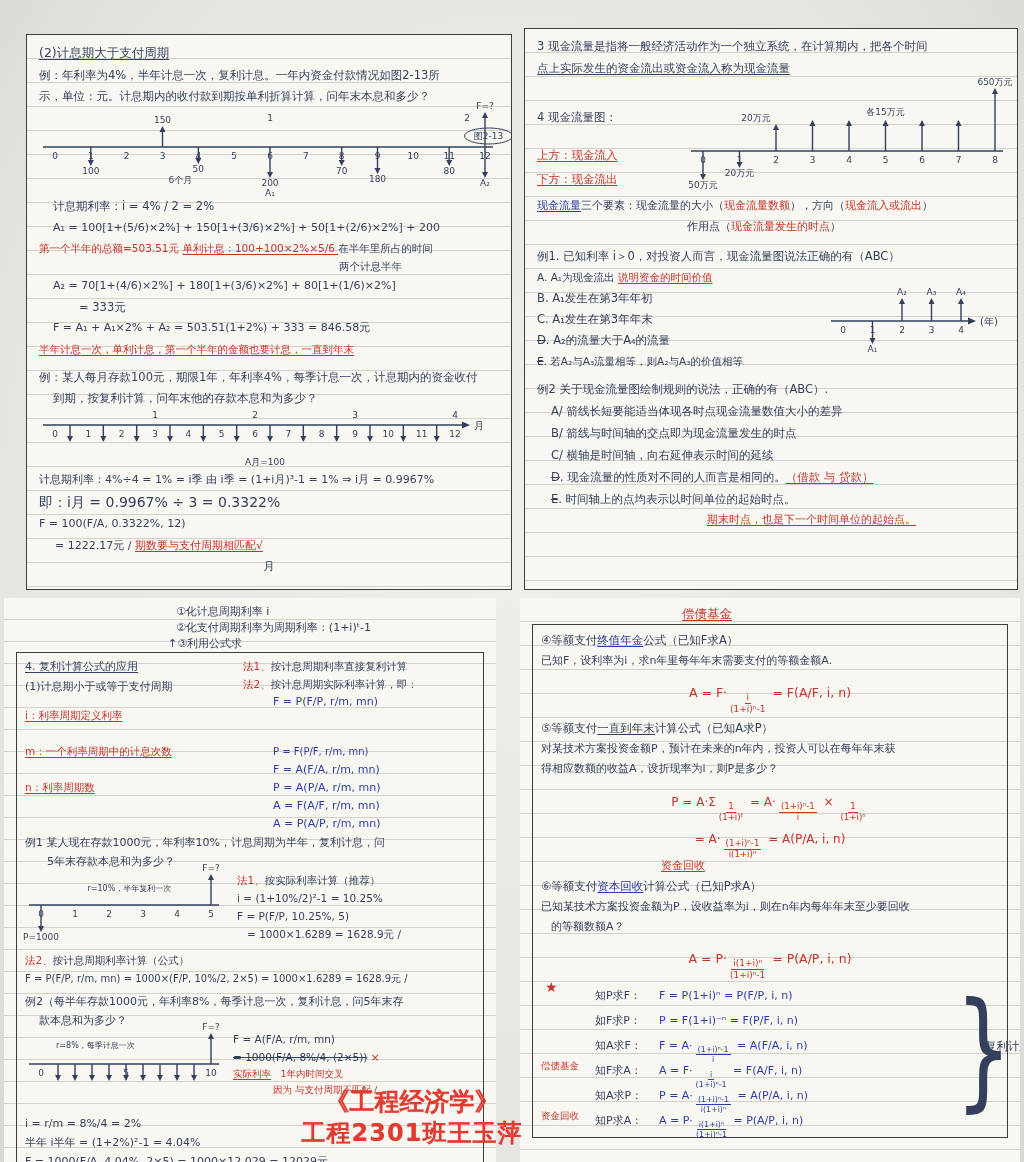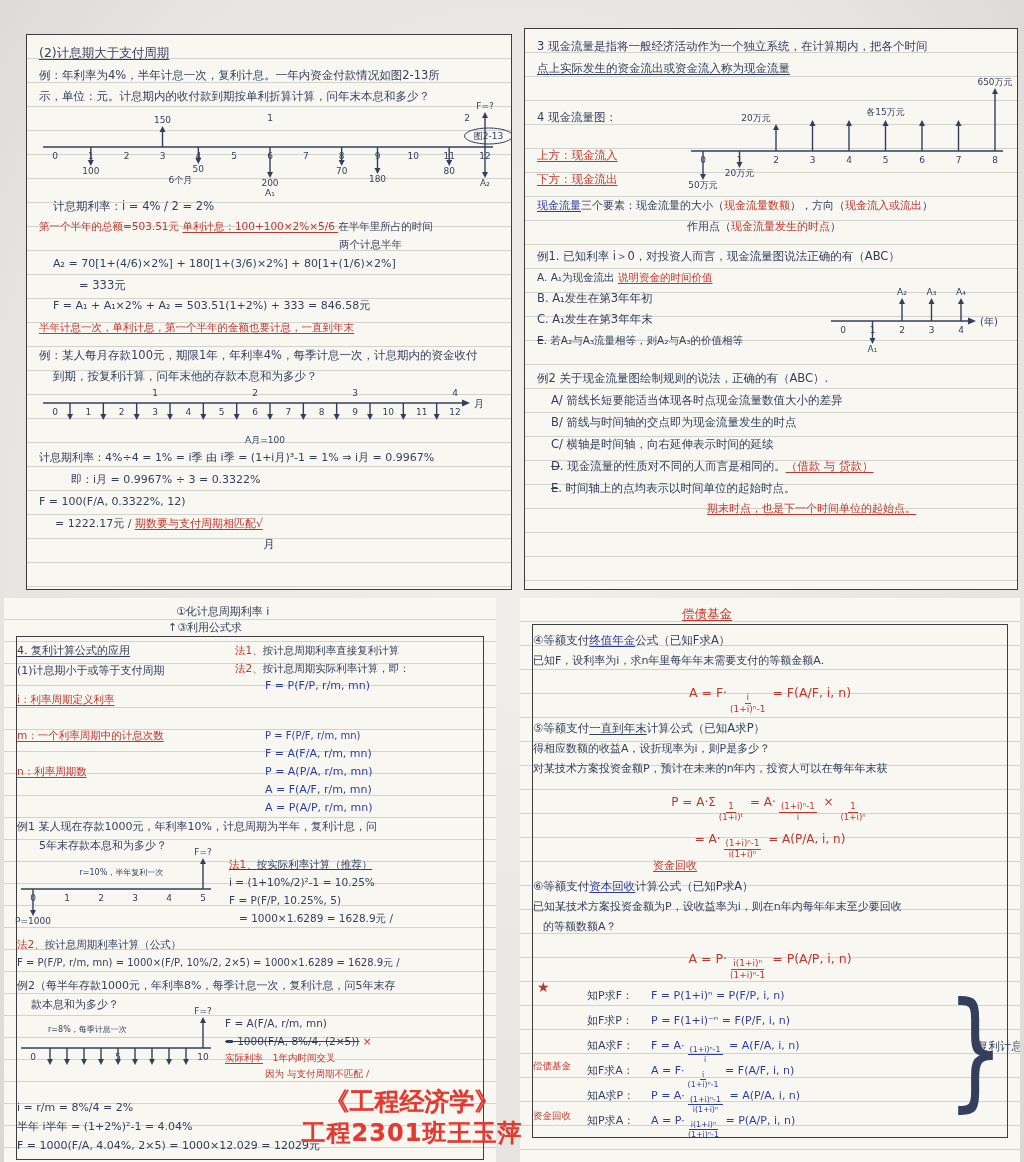--- a/index.html
+++ b/index.html
@@ -10,21 +10,21 @@
     background:
       repeating-linear-gradient(to bottom, rgba(0,0,0,0) 0 23px, rgba(150,150,143,.38) 23px 24px),
       #f8f7f2;
     padding:6px 12px;}
   .page.bordered{border:1.6px solid #3d3d3d;}
   #page1{left:26px;top:34px;width:486px;height:556px;}
   #page2{left:524px;top:28px;width:494px;height:562px;}
   #page3{left:4px;top:598px;width:492px;height:564px;background:
       repeating-linear-gradient(to bottom, rgba(0,0,0,0) 0 21px, rgba(150,150,143,.38) 21px 22px),#f8f7f2;}
   #page4{left:520px;top:598px;width:500px;height:564px;}
-  .mainbox{border:1.6px solid #3d3d3d;padding:4px 0;box-sizing:border-box;}
+  .mainbox{border:1.6px solid #3d3d3d;padding:4px 8px;box-sizing:border-box;}
   .line{white-space:nowrap;position:relative;}
   .u{text-decoration:underline;text-underline-offset:2px;}
   .k{text-decoration:line-through;}
   .frac{display:inline-flex;flex-direction:column;align-items:center;vertical-align:-32%;
         font-size:72%;line-height:1.15;margin:0 3px;}
   .fn{border-bottom:1px solid currentColor;padding:0 2px;}
   .row{display:flex;align-items:flex-start;}
   .tblwrap{position:relative;margin-left:54px;width:360px;}
   .trow{height:25px;line-height:25px;font-size:11px;white-space:nowrap;}
   .tlabel{display:inline-block;width:64px;}
@@ -93,20 +93,21 @@
           <line x1="446" y1="40" x2="446" y2="66" stroke="#333f5c" stroke-width="1.4"></line>
           <polygon points="446,71 443,65 449,65" fill="#333f5c"></polygon>
           <text x="446" y="79" font-size="9" fill="#333f5c" text-anchor="middle">A₂</text>
           <text x="141.41666666666669" y="76" font-size="9" fill="#333f5c" text-anchor="middle">6个月</text>
           <text x="231" y="14" font-size="9" fill="#333f5c" text-anchor="middle">1</text>
           <text x="428.08333333333337" y="14" font-size="9" fill="#333f5c" text-anchor="middle">2</text>
           <ellipse cx="449.58333333333337" cy="29" rx="24" ry="8" fill="none" stroke="#333f5c" stroke-width="1"></ellipse>
           <text x="449.58333333333337" y="32" font-size="9" fill="#333f5c" text-anchor="middle">图2-13</text>
         </svg>
         <div class="line" style="height: 22px; line-height: 22px; font-size: 11.5px; padding-left: 14px;"><span style="color: rgb(51, 63, 92);">计息期利率：i = 4% / 2 = 2%</span></div>
+        <div class="line" style="height: 22px; line-height: 22px; font-size: 11px; padding-left: 14px;"><span style="color: rgb(51, 63, 92);">A₁ = 100[1+(5/6)×2%] + 150[1+(3/6)×2%] + 50[1+(2/6)×2%] + 200</span></div>
         <div class="line" style="height: 19px; line-height: 19px; font-size: 10.5px;"><span style="color: rgb(197, 53, 43);">第一个半年的总额=503.51元  </span><span class="u" style="color: rgb(197, 53, 43);">单利计息：100+100×2%×5/6 </span><span style="color: rgb(51, 63, 92);">在半年里所占的时间</span></div>
         <div class="line" style="height: 17px; line-height: 17px; font-size: 10.5px; padding-left: 300px;"><span style="color: rgb(51, 63, 92);">两个计息半年</span></div>
         <div class="line" style="height: 22px; line-height: 22px; font-size: 11px; padding-left: 14px;"><span style="color: rgb(51, 63, 92);">A₂ = 70[1+(4/6)×2%] + 180[1+(3/6)×2%] + 80[1+(1/6)×2%]</span></div>
         <div class="line" style="height: 20px; line-height: 20px; font-size: 11.5px; padding-left: 40px;"><span style="color: rgb(51, 63, 92);">= 333元</span></div>
         <div class="line" style="height: 22px; line-height: 22px; font-size: 11px; padding-left: 14px;"><span style="color: rgb(51, 63, 92);">F = A₁ + A₁×2% + A₂ = 503.51(1+2%) + 333 = 846.58元</span></div>
         <div class="line" style="height: 20px; line-height: 20px; font-size: 10.5px;"><span class="u" style="color: rgb(197, 53, 43);">半年计息一次，单利计息，第一个半年的金额也要计息，一直到年末</span></div>
         <div style="height: 8px;"></div>
         <div class="line" style="height: 21px; line-height: 21px; font-size: 11.5px;"><span style="color: rgb(51, 63, 92);">例：某人每月存款100元，期限1年，年利率4%，每季计息一次，计息期内的资金收付</span></div>
         <div class="line" style="height: 21px; line-height: 21px; font-size: 11.5px; padding-left: 14px;"><span style="color: rgb(51, 63, 92);">到期，按复利计算，问年末他的存款本息和为多少？</span></div>
         <svg width="450" height="60" style="overflow: visible; display: block;">
@@ -150,21 +151,21 @@
           <polygon points="364.3333333333333,33 361.3333333333333,27 367.3333333333333,27" fill="#333f5c"></polygon>
           <line x1="397.6666666666667" y1="16" x2="397.6666666666667" y2="28" stroke="#333f5c" stroke-width="1.4"></line>
           <polygon points="397.6666666666667,33 394.6666666666667,27 400.6666666666667,27" fill="#333f5c"></polygon>
           <text x="226" y="56" font-size="9" fill="#333f5c" text-anchor="middle">A月=100</text>
           <text x="116" y="9" font-size="9" fill="#333f5c" text-anchor="middle">1</text>
           <text x="216" y="9" font-size="9" fill="#333f5c" text-anchor="middle">2</text>
           <text x="316" y="9" font-size="9" fill="#333f5c" text-anchor="middle">3</text>
           <text x="416" y="9" font-size="9" fill="#333f5c" text-anchor="middle">4</text>
         </svg>
         <div class="line" style="height: 22px; line-height: 22px; font-size: 11px;"><span style="color: rgb(51, 63, 92);">计息期利率：4%÷4 = 1% = i季   由 i季 = (1+i月)³-1 = 1%  ⇒ i月 = 0.9967%</span></div>
-        <div class="line" style="height: 22px; line-height: 22px; font-size: 11px; margin-left: 32px;"><span style="color: rgb(51, 63, 92);">即：i月 = 0.9967% ÷ 3 = 0.3322%</span></div>
+        <div class="line" style="height: 22px; line-height: 22px; font-size: 14px;"><span style="color: rgb(51, 63, 92);">即：i月 = 0.9967% ÷ 3 = 0.3322%</span></div>
         <div class="line" style="height: 22px; line-height: 22px; font-size: 11px;"><span style="color: rgb(51, 63, 92);">F = 100(F/A, 0.3322%, 12)</span></div>
         <div class="line" style="height: 22px; line-height: 22px; font-size: 11px; padding-left: 16px;"><span style="color: rgb(51, 63, 92);">= 1222.17元 /   </span><span class="u" style="color: rgb(197, 53, 43);">期数要与支付周期相匹配√</span></div>
         <div class="line" style="height: 18px; line-height: 18px; font-size: 11.5px; text-align: center;"><span style="color: rgb(51, 63, 92);">月</span></div>
       </div>
     </div>
   <div class="page bordered" id="page2">
       <div>
         <div class="line" style="height: 22px; line-height: 22px; font-size: 11.5px;"><span style="color: rgb(51, 63, 92);">3 现金流量是指将一般经济活动作为一个独立系统，在计算期内，把各个时间</span></div>
         <div class="line" style="height: 22px; line-height: 22px; font-size: 11.5px;"><span class="u" style="color: rgb(51, 63, 92);">点上实际发生的资金流出或资金流入称为现金流量</span></div>
         <div class="row">
@@ -215,20 +216,21 @@
         </div>
         <div class="line" style="height: 22px; line-height: 22px; font-size: 11px;"><span class="u" style="color: rgb(43, 61, 164);">现金流量</span><span style="color: rgb(51, 63, 92);">三个要素：现金流量的大小（</span><span style="color: rgb(197, 53, 43);">现金流量数额</span><span style="color: rgb(51, 63, 92);">），方向（</span><span style="color: rgb(197, 53, 43);">现金流入或流出</span><span style="color: rgb(51, 63, 92);">）</span></div>
         <div class="line" style="height: 20px; line-height: 20px; font-size: 11px; padding-left: 150px;"><span style="color: rgb(51, 63, 92);">作用点（</span><span style="color: rgb(197, 53, 43);">现金流量发生的时点</span><span style="color: rgb(51, 63, 92);">）</span></div>
         <div style="height: 8px;"></div>
         <div class="line" style="height: 22px; line-height: 22px; font-size: 11.5px;"><span style="color: rgb(51, 63, 92); text-align: center;">例1. 已知利率 i＞0，对投资人而言，现金流量图说法正确的有（ABC）</span></div>
         <div class="row">
           <div style="width: 290px; flex: 0 0 290px;">
             <div class="line" style="height: 21px; line-height: 21px; font-size: 10.5px;"><span style="color: rgb(51, 63, 92);">A. A₁为现金流出 </span><span class="u" style="color: rgb(197, 53, 43);">说明资金的时间价值</span></div>
             <div class="line" style="height: 21px; line-height: 21px; font-size: 11.5px;"><span style="color: rgb(51, 63, 92);">B. A₁发生在第3年年初</span></div>
             <div class="line" style="height: 21px; line-height: 21px; font-size: 11.5px;"><span style="color: rgb(51, 63, 92); text-align: center;">C. A₁发生在第3年年末</span></div>
+            <div class="line" style="height: 21px; line-height: 21px; font-size: 11.5px;"><span class="k" style="color: rgb(51, 63, 92);">D</span><span style="color: rgb(51, 63, 92);">. A₂的流量大于A₄的流量</span></div>
             <div class="line" style="height: 21px; line-height: 21px; font-size: 10.5px;"><span class="k" style="color: rgb(51, 63, 92);">E</span><span style="color: rgb(51, 63, 92);">. 若A₂与A₃流量相等，则A₂与A₃的价值相等</span></div>
           </div>
           <div style="width: 180px; flex: 0 0 180px;">
             <div style="height: 10px;"></div>
             <svg width="168" height="84" style="overflow: visible; display: block;">
               <line x1="4" y1="44" x2="142" y2="44" stroke="#333f5c" stroke-width="1.4"></line>
               <polygon points="149,44 141,40.5 141,47.5" fill="#333f5c"></polygon>
               <text x="153" y="48" font-size="10" fill="#333f5c" text-anchor="start">(年)</text>
               <text x="16" y="56" font-size="9" fill="#333f5c" text-anchor="middle">0</text>
               <text x="45.5" y="56" font-size="9" fill="#333f5c" text-anchor="middle">1</text>
@@ -256,20 +258,21 @@
         <div class="line" style="height: 22px; line-height: 22px; font-size: 11.5px; padding-left: 14px;"><span style="color: rgb(51, 63, 92);">B/ 箭线与时间轴的交点即为现金流量发生的时点</span></div>
         <div class="line" style="height: 22px; line-height: 22px; font-size: 11.5px; padding-left: 14px;"><span style="color: rgb(51, 63, 92);">C/ 横轴是时间轴，向右延伸表示时间的延续</span></div>
         <div class="line" style="height: 22px; line-height: 22px; font-size: 11.5px; padding-left: 14px;"><span class="k" style="color: rgb(51, 63, 92);">D</span><span style="color: rgb(51, 63, 92);">. 现金流量的性质对不同的人而言是相同的。</span><span class="u" style="color: rgb(197, 53, 43);">（借款 与 贷款）</span></div>
         <div class="line" style="height: 22px; line-height: 22px; font-size: 11.5px; padding-left: 14px;"><span class="k" style="color: rgb(51, 63, 92);">E</span><span style="color: rgb(51, 63, 92);">. 时间轴上的点均表示以时间单位的起始时点。</span></div>
         <div class="line" style="height: 20px; line-height: 20px; font-size: 11px; padding-left: 170px;"><span class="u" style="color: rgb(197, 53, 43);">期末时点，也是下一个时间单位的起始点。</span></div>
       </div>
     </div>
   <div class="page" id="page3">
       <div>
         <div class="line" style="height: 16px; line-height: 16px; font-size: 11px; padding-left: 160px;"><span style="color: rgb(51, 63, 92);">①化计息周期利率 i</span></div>
+        <div class="line" style="height: 16px; line-height: 16px; font-size: 11px; padding-left: 160px;"><span style="color: rgb(51, 63, 92);">②化支付周期利率为周期利率：(1+i)ᵗ-1</span></div>
         <div class="line" style="height: 16px; line-height: 16px; font-size: 11px; padding-left: 152px;"><span style="color: rgb(51, 63, 92);">↑③利用公式求</span></div>
       </div>
       <div class="mainbox">
         <div class="row">
           <div style="width: 218px; flex: 0 0 218px;">
             <div class="line" style="height: 20px; line-height: 20px; font-size: 11px;"><span class="u" style="color: rgb(51, 63, 92);">4. 复利计算公式的应用</span></div>
             <div class="line" style="height: 20px; line-height: 20px; font-size: 11px;"><span style="color: rgb(51, 63, 92);">(1)计息期小于或等于支付周期</span></div>
             <div style="height: 8px;"></div>
             <div class="line" style="height: 20px; line-height: 20px; font-size: 10.5px;"><span class="u" style="color: rgb(197, 53, 43);">i：利率周期定义利率</span></div>
             <div style="height: 16px;"></div>
@@ -303,21 +306,21 @@
               <line x1="16" y1="34" x2="16" y2="56" stroke="#333f5c" stroke-width="1.4"></line>
               <polygon points="16,61 13,55 19,55" fill="#333f5c"></polygon>
               <text x="16" y="69" font-size="9" fill="#333f5c" text-anchor="middle">P=1000</text>
               <line x1="186" y1="34" x2="186" y2="8" stroke="#333f5c" stroke-width="1.4"></line>
               <polygon points="186,3 183,9 189,9" fill="#333f5c"></polygon>
               <text x="186" y="0" font-size="9" fill="#333f5c" text-anchor="middle">F=?</text>
               <text x="104.4" y="20" font-size="8" fill="#333f5c" text-anchor="middle">r=10%，半年复利一次</text>
             </svg>
           </div>
           <div style="width: 250px; flex: 0 0 250px;">
-            <div class="line" style="height: 18px; line-height: 18px; font-size: 10.5px; text-decoration: underline;"><span style="color: rgb(197, 53, 43);">法1、</span><span style="color: rgb(51, 63, 92);">按实际利率计算（推荐）</span></div>
+            <div class="line" style="height: 18px; line-height: 18px; font-size: 10.5px;"><span style="color: rgb(197, 53, 43);">法1、</span><span style="color: rgb(51, 63, 92);">按实际利率计算（推荐）</span></div>
             <div class="line" style="height: 18px; line-height: 18px; font-size: 10.5px;"><span style="color: rgb(51, 63, 92);">i = (1+10%/2)²-1 = 10.25%</span></div>
             <div class="line" style="height: 18px; line-height: 18px; font-size: 10.5px;"><span style="color: rgb(51, 63, 92);">F = P(F/P, 10.25%, 5)</span></div>
             <div class="line" style="height: 18px; line-height: 18px; font-size: 10.5px; padding-left: 10px;"><span style="color: rgb(51, 63, 92);">= 1000×1.6289 = 1628.9元 /</span></div>
           </div>
         </div>
         <div class="line" style="height: 18px; line-height: 18px; font-size: 10.5px;"><span style="color: rgb(197, 53, 43);">法2、</span><span style="color: rgb(51, 63, 92);">按计息周期利率计算（公式）</span></div>
         <div class="line" style="height: 19px; line-height: 19px; font-size: 10px;"><span style="color: rgb(51, 63, 92);">F = P(F/P, r/m, mn) = 1000×(F/P, 10%/2, 2×5) = 1000×1.6289 = 1628.9元 /</span></div>
         <div style="height: 4px;"></div>
         <div class="line" style="height: 19px; line-height: 19px; font-size: 11px;"><span style="color: rgb(51, 63, 92);">例2（每半年存款1000元，年利率8%，每季计息一次，复利计息，问5年末存</span></div>
         <div class="line" style="height: 19px; line-height: 19px; font-size: 11px; padding-left: 14px;"><span style="color: rgb(51, 63, 92);">款本息和为多少？</span></div>
@@ -378,22 +381,22 @@
       <div class="mainbox">
         <div class="line" style="height: 22px; line-height: 22px; font-size: 11.5px;"><span style="color: rgb(51, 63, 92);">④等额支付</span><span class="u" style="color: rgb(43, 61, 164);">终值年金</span><span style="color: rgb(51, 63, 92);">公式（已知F求A）</span></div>
         <div class="line" style="height: 20px; line-height: 20px; font-size: 11px;"><span style="color: rgb(51, 63, 92);">已知F，设利率为i，求n年里每年年末需要支付的等额金额A.</span></div>
         <div style="height: 4px;"></div>
         <div class="line" style="height: 36px; line-height: 36px; font-size: 12.5px; text-align: center;"><span style="color: rgb(197, 53, 43);">A = F·</span><span class="frac" style="color: rgb(197, 53, 43);">
             <span class="fn">i</span>
             <span class="fd">(1+i)ⁿ-1</span>
           </span><span style="color: rgb(197, 53, 43);"> = F(A/F, i, n)</span></div>
         <div style="height: 6px;"></div>
         <div class="line" style="height: 22px; line-height: 22px; font-size: 11.5px;"><span style="color: rgb(51, 63, 92);">⑤等额支付</span><span class="u" style="color: rgb(51, 63, 92);">一直到年末</span><span style="color: rgb(51, 63, 92);">计算公式（已知A求P）</span></div>
+        <div class="line" style="height: 20px; line-height: 20px; font-size: 11px;"><span style="color: rgb(51, 63, 92);">对某技术方案投资金额P，预计在未来的n年内，投资人可以在每年年末获</span></div>
         <div class="line" style="height: 20px; line-height: 20px; font-size: 11px;"><span style="color: rgb(51, 63, 92);">得相应数额的收益A，设折现率为i，则P是多少？</span></div>
-        <div class="line" style="height: 20px; line-height: 20px; font-size: 11px;"><span style="color: rgb(51, 63, 92);">对某技术方案投资金额P，预计在未来的n年内，投资人可以在每年年末获</span></div>
         <div style="height: 4px;"></div>
         <div class="line" style="height: 38px; line-height: 38px; font-size: 12px; text-align: center;"><span style="color: rgb(197, 53, 43);">P = A·Σ</span><span class="frac" style="color: rgb(197, 53, 43);">
             <span class="fn">1</span>
             <span class="fd">(1+i)ᵗ</span>
           </span><span style="color: rgb(197, 53, 43);"> = A·</span><span class="frac" style="color: rgb(197, 53, 43);">
             <span class="fn">(1+i)ⁿ-1</span>
             <span class="fd">i</span>
           </span><span style="color: rgb(197, 53, 43);"> × </span><span class="frac" style="color: rgb(197, 53, 43);">
             <span class="fn">1</span>
             <span class="fd">(1+i)ⁿ</span>

